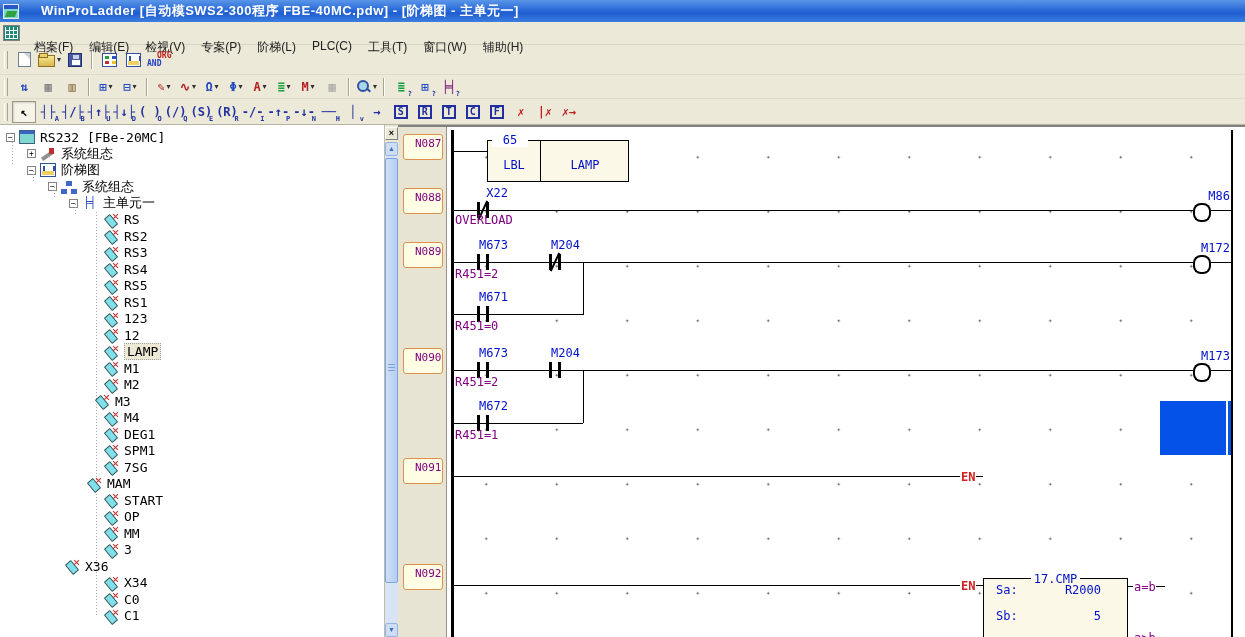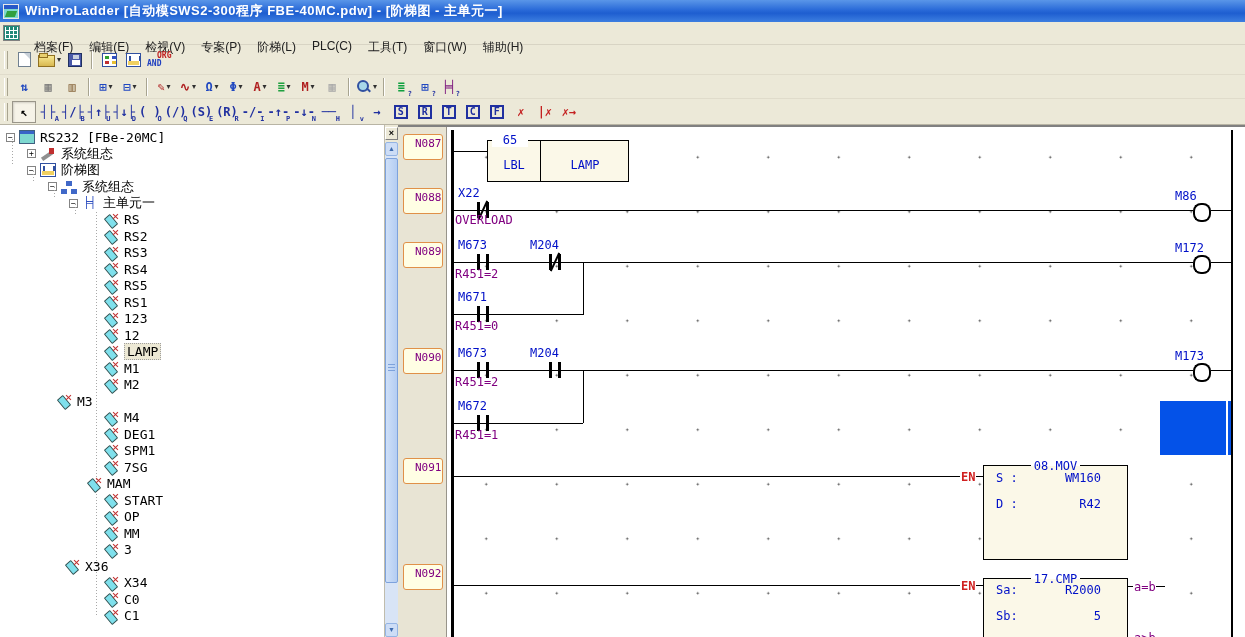--- a/index.html
+++ b/index.html
@@ -5,21 +5,21 @@
   * { margin:0; padding:0; box-sizing:border-box; }
   html,body { width:1245px; height:637px; overflow:hidden; background:#ECE9D8;
     font-family:"Liberation Sans", sans-serif; }
 
   
   .titlebar{height:22px;display:flex;align-items:center;padding-left:3px;
     background:linear-gradient(180deg,#5a96e8 0%,#2a6ad8 45%,#1e5ed0 60%,#3d7ee0 100%);}
   .app-icon{width:16px;height:15px;position:relative;background:#7ed8d0;border:1px solid #e8e8e8;flex:none;}
   .app-icon::before{content:"";position:absolute;left:0;top:0;right:0;height:4px;background:#2858c8;}
   .app-icon::after{content:"";position:absolute;left:2px;top:6px;width:10px;height:6px;background:#30a040;transform:skewX(-20deg);}
-  .title-text{color:#fff;font-weight:bold;font-size:13px;margin-left:6px;white-space:nowrap;letter-spacing:.5px;}
+  .title-text{color:#fff;font-weight:bold;font-size:13px;margin-left:22px;white-space:nowrap;letter-spacing:.5px;}
 
   
   .menubar{height:23px;background:#ECE9D8;display:flex;align-items:center;border-bottom:1px solid #d8d4c4;padding-left:3px;}
   .doc-icon{width:17px;height:16px;background:#208878;border:1px solid #808080;position:relative;flex:none;margin-right:6px;}
   .doc-icon::before{content:"";position:absolute;inset:1px;
      background:repeating-linear-gradient(90deg,#ffffff 0 1px,transparent 1px 4px),
                 repeating-linear-gradient(0deg,#ffffff 0 1px,transparent 1px 4px);}
   .menu-item{font-size:12px;color:#202020;padding:3px 8px;white-space:nowrap;}
 
   
@@ -103,21 +103,21 @@
      font-family:"DejaVu Sans Mono",monospace;}
   .net-col{position:absolute;left:0;top:0;width:49px;height:513px;background:#e8e4d4;border-right:1px solid #98948a;}
   .netbox{position:absolute;left:5px;width:40px;height:26px;background:#fffee4;border:1px solid #e09048;border-radius:3px;
      color:#800080;font-size:11px;padding:2px 0 0 11px;}
   .canvas{position:absolute;left:50px;top:0;width:797px;height:513px;background:#fff;
      background-image:radial-gradient(circle,#484848 0.8px,transparent 1.2px);
      background-size:70.5px 54.5px;background-position:73.5px 57.5px;}
   .rail{position:absolute;background:#000;}
   .wire{position:absolute;height:1px;background:#000;}
   .vwire{position:absolute;width:1px;background:#000;}
-  .cname{position:absolute;color:#0010c8;font-size:12px;text-align:left;}
+  .cname{position:absolute;color:#0010c8;font-size:12px;text-align:right;}
   .ccom{position:absolute;color:#800080;font-size:12px;white-space:nowrap;}
   .contactEl{position:absolute;width:30px;height:16px;}
   .contactEl::before{content:"";position:absolute;left:9px;top:0;width:3px;height:16px;background:#000;}
   .contactEl::after{content:"";position:absolute;right:9px;top:0;width:3px;height:16px;background:#000;}
   .slash{position:absolute;left:14px;top:-2px;width:2px;height:20px;background:#000;transform:rotate(25deg);}
   .coil{position:absolute;width:18px;height:15px;background:#fff;}
   .coil::before{content:"";position:absolute;left:0;top:0;width:7px;height:15px;border:2px solid #000;border-right:none;border-radius:8px 0 0 8px;}
   .coil::after{content:"";position:absolute;right:0;top:0;width:7px;height:15px;border:2px solid #000;border-left:none;border-radius:0 8px 8px 0;}
   .fblock{position:absolute;background:#fbf8e8;border:1px solid #000;}
   .fb-title{position:absolute;top:-7px;left:0;right:0;text-align:center;color:#0010c8;font-size:12px;}
@@ -414,21 +414,21 @@
         <span class="tlabel selected">LAMP</span>
       </div>
       <div class="tree-row" style="padding-left: 103px;">
         <span class="ticon tag-icon"></span>
         <span class="tlabel">M1</span>
       </div>
       <div class="tree-row" style="padding-left: 103px;">
         <span class="ticon tag-icon"></span>
         <span class="tlabel">M2</span>
       </div>
-      <div class="tree-row" style="padding-left: 56px;">
+      <div class="tree-row" style="padding-left: 94px;">
         <span class="ticon tag-icon"></span>
         <span class="tlabel">M3</span>
       </div>
       <div class="tree-row" style="padding-left: 103px;">
         <span class="ticon tag-icon"></span>
         <span class="tlabel">M4</span>
       </div>
       <div class="tree-row" style="padding-left: 103px;">
         <span class="ticon tag-icon"></span>
         <span class="tlabel">DEG1</span>
@@ -548,27 +548,20 @@
     <div class="vwire" style="left:185px;top:243px;height:53px"></div>
     <div class="wire" style="left:56px;top:296px;width:129px"></div>
     <div class="cname" style="left:60px;top:272px;width:50px">M672</div>
     <div class="contactEl" style="left:70px;top:288px"></div>
     <div class="ccom" style="left:57px;top:301px">R451=1</div>
     <div class="cname" style="left:777px;top:222px;width:55px">M173</div>
     <div class="coil" style="left:795px;top:236px"></div>
 
     <div class="wire" style="left:56px;top:349px;width:529px"></div>
     <div class="en" style="left:562px;top:343px">EN</div>
-    <div class="fblock" style="left:585px;top:338px;width:145px;height:95px">
-      <div class="fb-title"><span>08.MOV</span></div>
-      <div class="kv-key" style="top:5px">S :</div>
-      <div class="kv-val" style="top:5px">WM160</div>
-      <div class="kv-key" style="top:31px">D :</div>
-      <div class="kv-val" style="top:31px">R42</div>
-    </div>
 
     <div class="wire" style="left:56px;top:458px;width:529px"></div>
     <div class="en" style="left:562px;top:452px">EN</div>
     <div class="fblock" style="left:585px;top:451px;width:145px;height:75px">
       <div class="fb-title"><span>17.CMP</span></div>
       <div class="kv-key" style="top:4px">Sa:</div>
       <div class="kv-val" style="top:4px">R2000</div>
       <div class="kv-key" style="top:30px">Sb:</div>
       <div class="kv-val" style="top:30px">5</div>
     </div>

